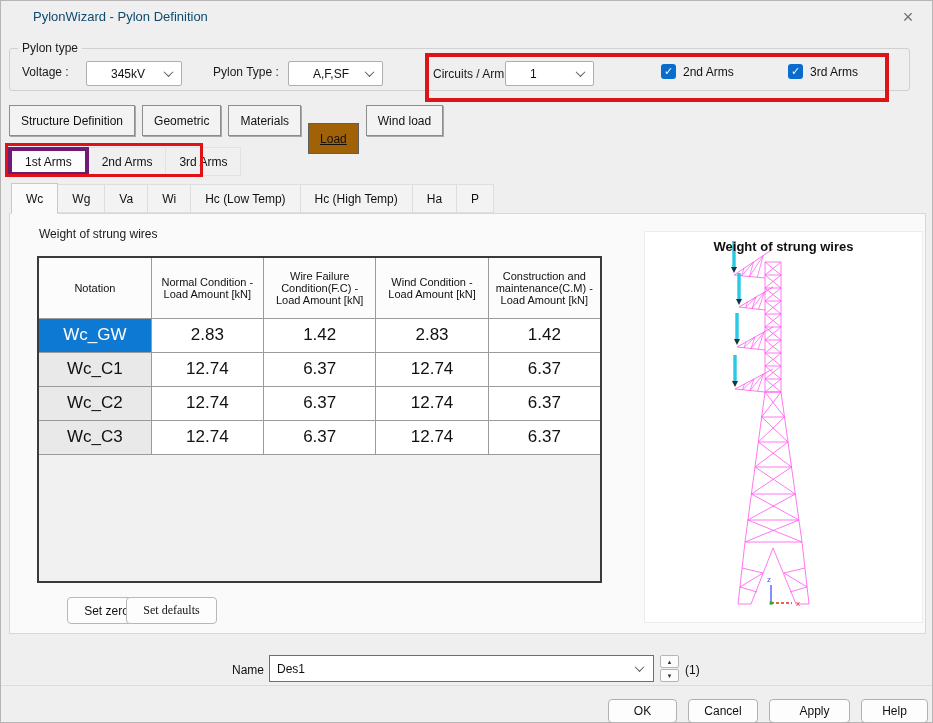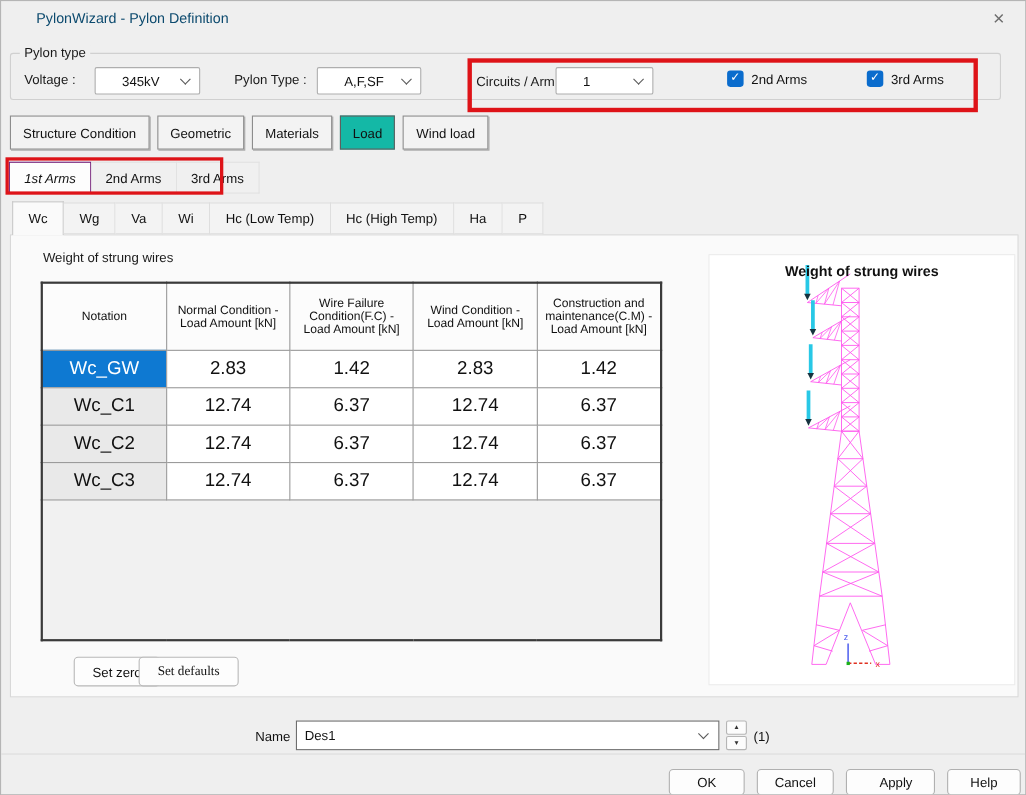--- a/index.html
+++ b/index.html
@@ -12,24 +12,24 @@
   .group-label{position:absolute;left:17px;top:40px;background:#efefef;padding:0 4px;font-size:12px;color:#1a1a1a;}
   .lbl{position:absolute;font-size:12px;color:#1a1a1a;}
   .combo{position:absolute;background:#fff;border:1px solid #aeaeae;border-radius:2px;font-size:12px;color:#111;display:flex;align-items:center;justify-content:space-between;padding:0 9px 0 24px;}
   .chev{width:7px;height:7px;border-right:1.4px solid #5a5a5a;border-bottom:1.4px solid #5a5a5a;transform:rotate(45deg) translate(-1px,-1px);flex:none;}
   .chkrow{position:absolute;display:flex;align-items:center;gap:7px;}
   .chkbox{width:15px;height:15px;background:#0a6ccd;border-radius:3px;color:#fff;font-size:11px;line-height:15px;text-align:center;}
   .chklabel{font-size:12px;color:#111;}
   .redbox{position:absolute;border:4px solid #de1318;pointer-events:none;z-index:30;}
   .secrow{position:absolute;left:8px;top:104px;display:flex;gap:7px;align-items:flex-start;}
   .secbtn{height:31px;padding:0 11px;display:flex;align-items:center;font-size:12px;color:#111;background:#f3f3f3;border:1px solid #8d8d8d;box-shadow:1px 1px 0 #a8a8a8;cursor:pointer;}
-  .secbtn.sel{background:#14b8a6;border-color:#5f5f5f;box-shadow:none;margin-top:0;}
+  .secbtn.sel{background:#a16207;border-color:#5f5f5f;box-shadow:none;margin-top:18px;text-decoration:underline;}
   .armrow{position:absolute;left:7px;top:146px;display:flex;z-index:5;}
   .armtab{height:29px;padding:0 13px;display:flex;align-items:center;font-size:12px;color:#111;background:#f0f0f0;border:1px solid #e2e2e2;border-left:none;cursor:pointer;}
-  .armtab.sel{background:#fdfdfd;border:1px solid #701a75;font-style:italic;}
+  .armtab.sel{background:#fdfdfd;border:4px solid #701a75;}
   .loadrow{position:absolute;left:10px;top:182px;display:flex;z-index:5;align-items:flex-end;}
   .loadtab{height:29px;padding:0 14px;display:flex;align-items:center;font-size:12px;color:#111;background:#f3f3f3;border:1px solid #dedede;border-left:none;cursor:pointer;}
   .loadtab.sel{height:31px;background:#fafafa;border:1px solid #c8c8c8;border-bottom:1px solid #fafafa;margin-bottom:-1px;}
   .content{position:absolute;left:8px;top:212px;width:917px;height:421px;background:#fafafa;border:1px solid #d8d8d8;}
   .caption{position:absolute;left:38px;top:226px;font-size:12px;color:#1a1a1a;z-index:2;}
   .tblwrap{position:absolute;left:36px;top:255px;z-index:2;}
   table.grid{border-collapse:collapse;width:565px;background:#f1f1f1;border:2px solid #3a3a3a;}
   table.grid th{width:113px;height:61px;border:1px solid #9b9b9b;background:#fcfcfc;font-size:11px;font-weight:normal;color:#111;text-align:center;padding:2px 6px;}
   table.grid th:first-child{width:114px;}
   table.grid td{height:34px;border:1px solid #9b9b9b;font-size:17px;color:#111;text-align:center;background:#fff;}
@@ -85,21 +85,21 @@
     <span class="chklabel">2nd Arms</span>
   </div>
   <div class="chkrow" style="left:787px;top:63px;">
     <span class="chkbox">✓</span>
     <span class="chklabel">3rd Arms</span>
   </div>
 
   <div class="redbox" style="left:424px;top:52px;width:464px;height:49px;"></div>
 
   <div class="secrow" id="section-tabs">
-      <div class="secbtn">Structure Condition</div>
+      <div class="secbtn">Structure Definition</div>
       <div class="secbtn">Geometric</div>
       <div class="secbtn">Materials</div>
       <div class="secbtn sel">Load</div>
       <div class="secbtn">Wind load</div>
     </div>
 
   <div class="redbox" style="left:4px;top:142px;width:198px;height:34px;border-width:3px;"></div>
   <div class="armrow" id="arm-tabs">
       <div class="armtab sel">1st Arms</div>
       <div class="armtab">2nd Arms</div>

